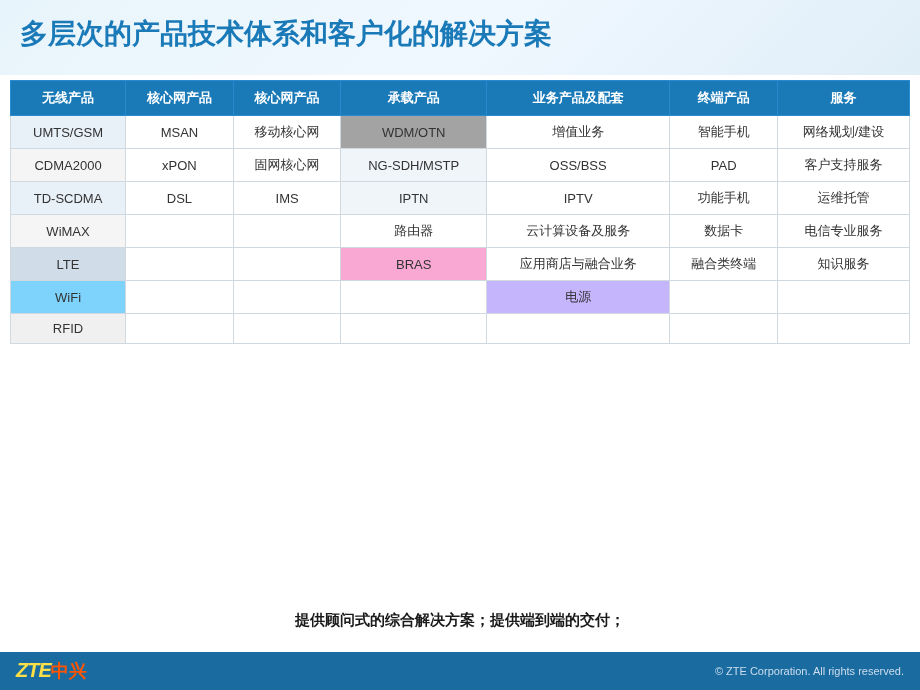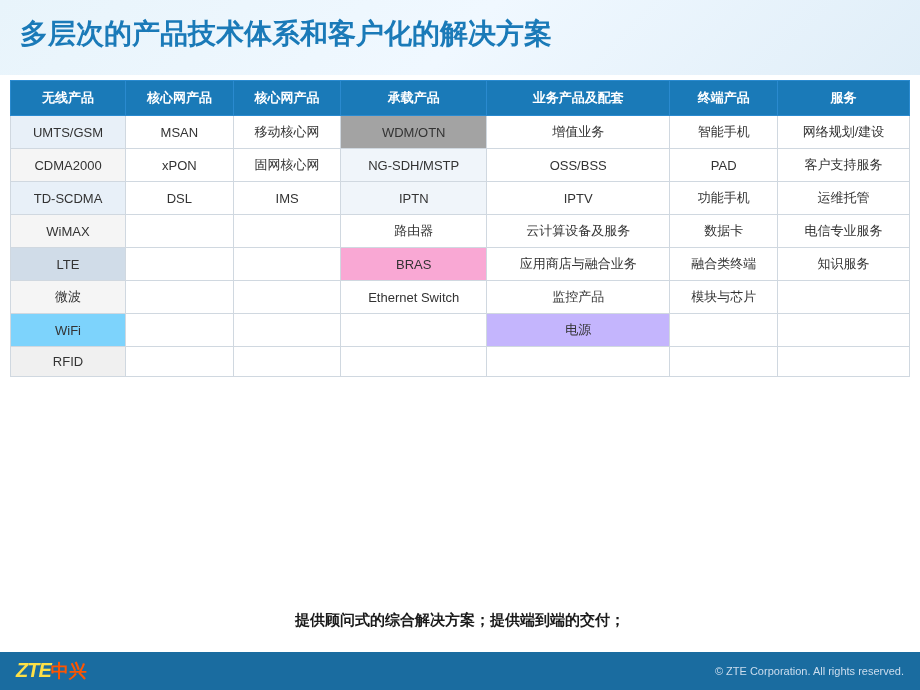--- a/index.html
+++ b/index.html
@@ -183,29 +183,20 @@
           <tr class="row-lte">
             <td>LTE</td>
             <td></td>
             <td></td>
             <td style="background: #f9a8d4;">BRAS</td>
             <td>应用商店与融合业务</td>
             <td>融合类终端</td>
             <td>知识服务</td>
           </tr>
           <tr>
-            <td>微波</td>
-            <td></td>
-            <td></td>
-            <td>Ethernet Switch</td>
-            <td>监控产品</td>
-            <td>模块与芯片</td>
-            <td></td>
-          </tr>
-          <tr>
             <td style="background: #7dd3fc; margin-left: 44px;">WiFi</td>
             <td></td>
             <td></td>
             <td></td>
             <td style="background: #c4b5fd; text-align: center;">电源</td>
             <td></td>
             <td></td>
           </tr>
           <tr>
             <td style="background: rgb(240, 240, 240);">RFID</td>

